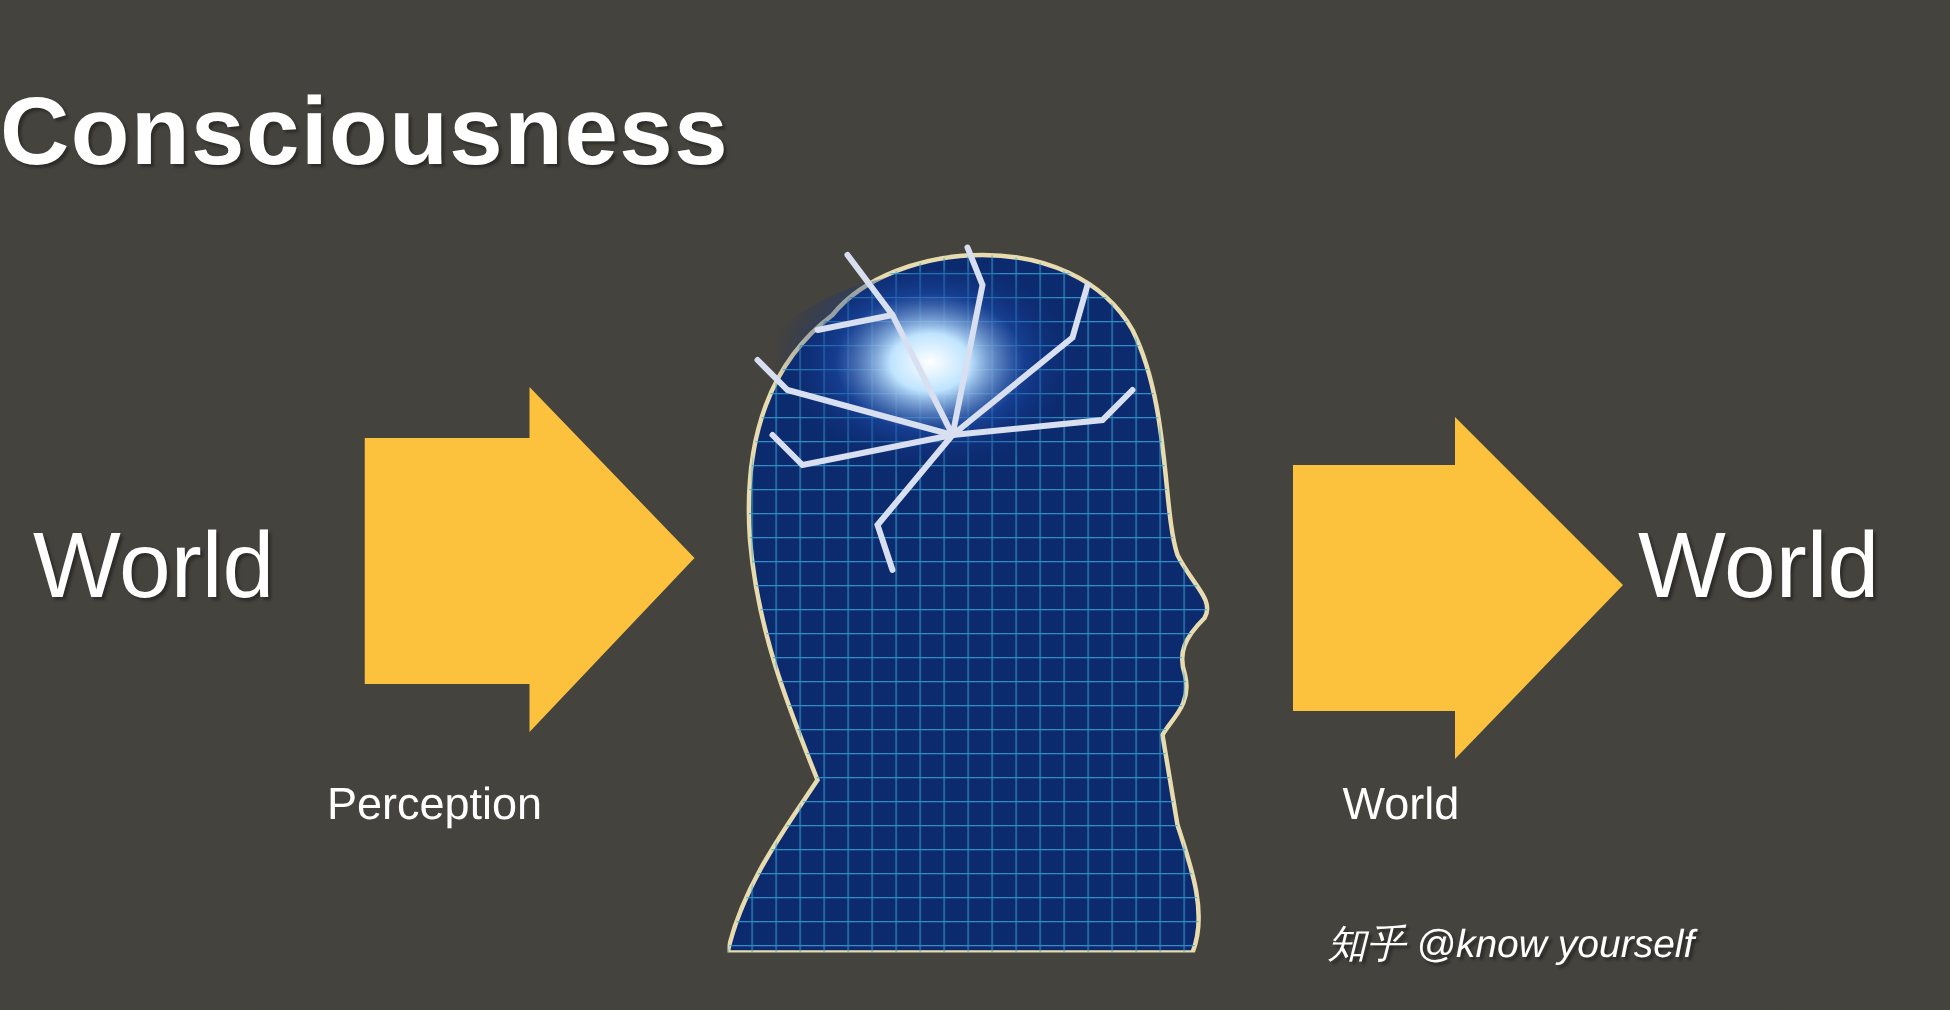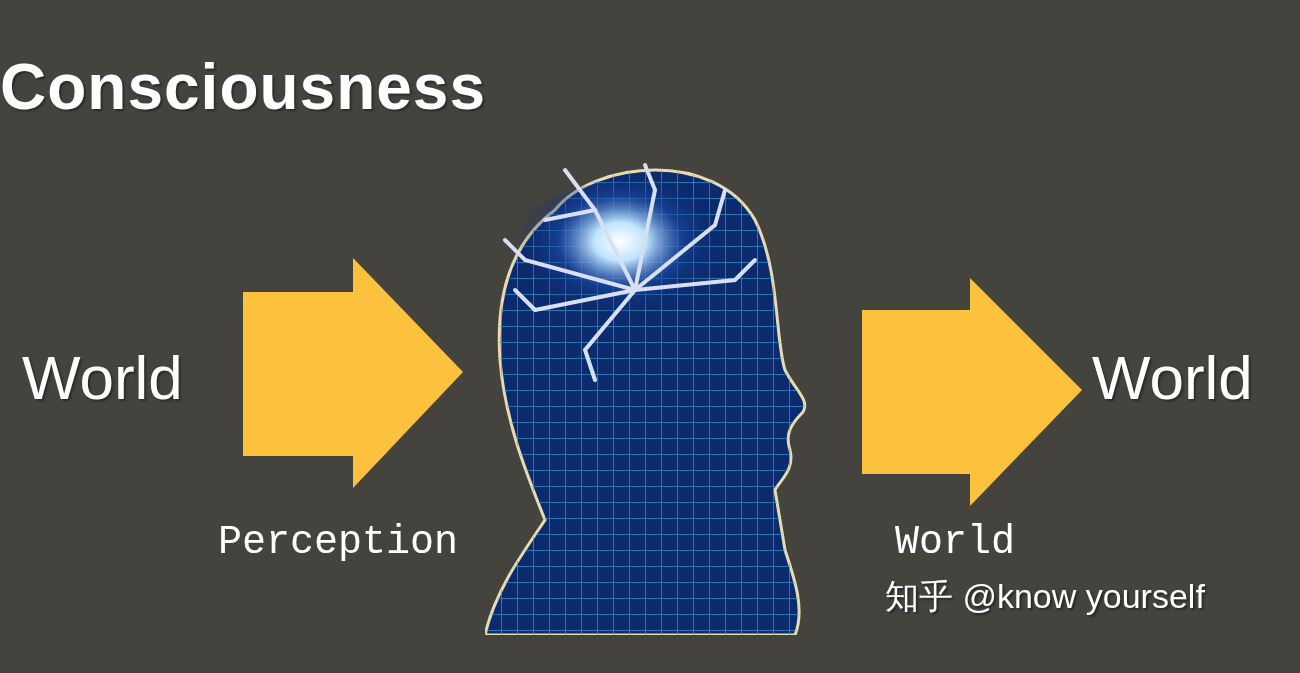--- a/index.html
+++ b/index.html
@@ -1,21 +1,21 @@
 <!DOCTYPE html>
 <html><head>
 <meta charset="utf-8">
 <style>
   html,body{margin:0;padding:0;}
   body{width:1300px;height:673px;background:#45433e;position:relative;overflow:hidden;font-family:"Liberation Sans","DejaVu Sans",sans-serif;}
   .txt{position:absolute;color:#fff;white-space:nowrap;}
   .title{left:0;width:1300px;top:50px;font-size:64px;font-weight:bold;letter-spacing:1px;text-shadow:2px 2px 2px rgba(0,0,0,.35);}
   .world{font-size:62px;font-weight:normal;top:342px;text-shadow:2px 2px 2px rgba(0,0,0,.35);}
-  .lbl{font-size:40px;top:520px;font-family:Liberation Mono, monospace;}
-  .wm{font-size:34px;top:574px;left:885px;text-shadow:2px 2px 2px rgba(0,0,0,.4);}
+  .lbl{font-size:30px;top:520px;}
+  .wm{font-size:26px;top:612px;left:885px;text-shadow:2px 2px 2px rgba(0,0,0,.4);font-style:italic;}
   svg{position:absolute;}
 </style>
 </head>
 <body>
 
 <div class="txt title">Consciousness</div>
 
 <div class="txt world" style="left:22px">World</div>
 
 <svg style="left:243px;top:258px" width="222" height="232" viewBox="0 0 222 232">

